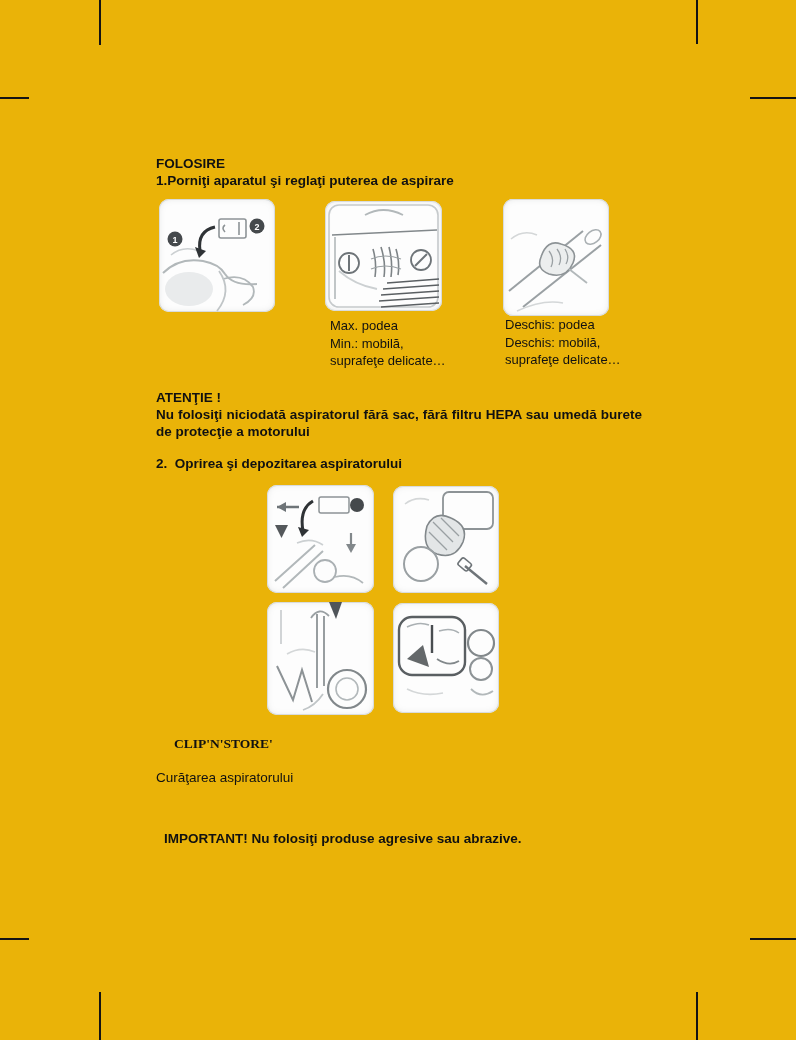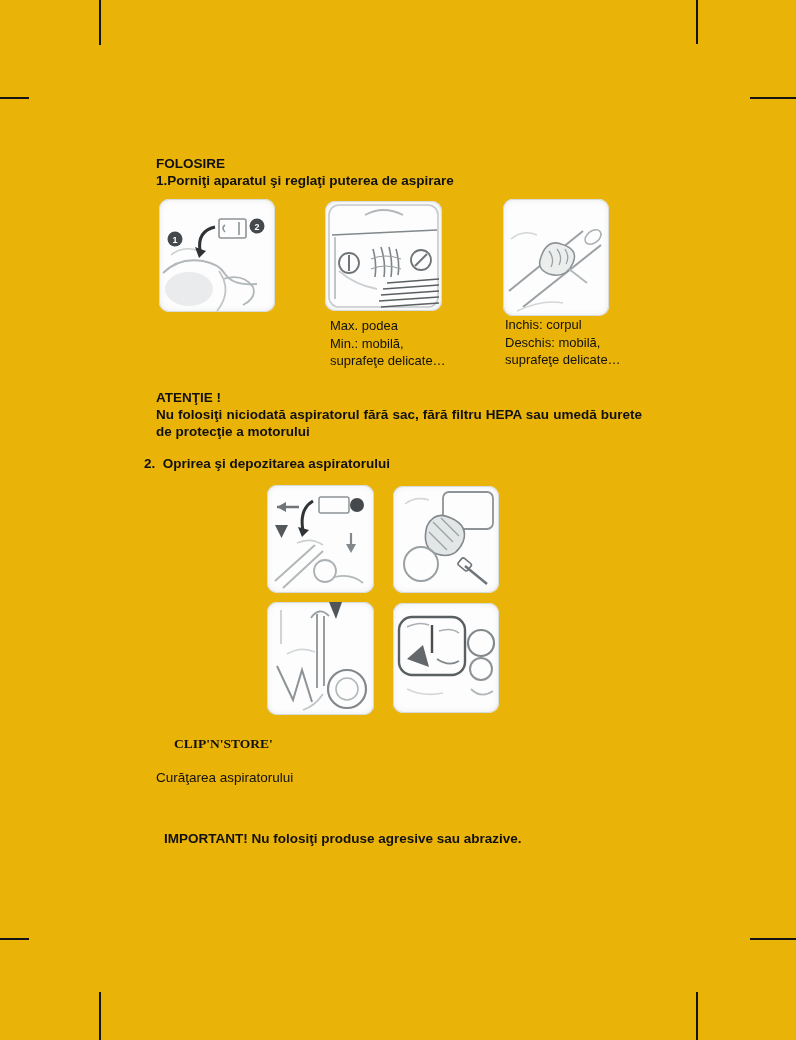--- a/index.html
+++ b/index.html
@@ -113,32 +113,32 @@
       <path d="M14 112 Q40 100 60 104" fill="none" stroke="#d4d7d8" stroke-width="1.6"></path>
     </svg>
   </div>
 
   <div class="txt caption" style="left:330px; top:317px;">
     <div>Max. podea</div>
     <div>Min.: mobilă,</div>
     <div>suprafeţe delicate…</div>
   </div>
   <div class="txt caption" style="left:505px; top:316px;">
-    <div>Inchis: corpul</div>
+    <div>Deschis: podea</div>
     <div>Deschis: mobilă,</div>
     <div>suprafeţe delicate…</div>
   </div>
 
   <div class="txt bold" style="left:156px; top:389px;">ATENŢIE !</div>
   <div class="txt bold" style="left:156px; top:406px; width:486px;">
     <div class="just">Nu folosiţi niciodată aspiratorul fără sac, fără filtru HEPA sau umedă burete</div>
     <div>de protecţie a motorului</div>
   </div>
 
-  <div class="txt bold pre" style="left:144px; top:455px;">2.  Oprirea şi depozitarea aspiratorului</div>
+  <div class="txt bold pre" style="left:156px; top:455px;">2.  Oprirea şi depozitarea aspiratorului</div>
 
   <div class="fig" style="left:267px; top:485px; width:107px; height:108px;">
     <svg viewBox="0 0 107 108" xmlns="http://www.w3.org/2000/svg">
       <line x1="10" y1="22" x2="32" y2="22" stroke="#6e7478" stroke-width="2.4"></line>
       <polygon points="10,22 19,17 19,27" fill="#6e7478"></polygon>
       <circle cx="90" cy="20" r="7" fill="#45494c"></circle>
       <polygon points="8,40 21,40 14.5,53" fill="#54585b"></polygon>
       <rect x="52" y="12" width="30" height="16" rx="2" fill="none" stroke="#8d9396" stroke-width="1.5"></rect>
       <path d="M46 16 Q32 24 36 46" fill="none" stroke="#2f3336" stroke-width="3"></path>
       <polygon points="31,42 42,45 35,52" fill="#2f3336"></polygon>

